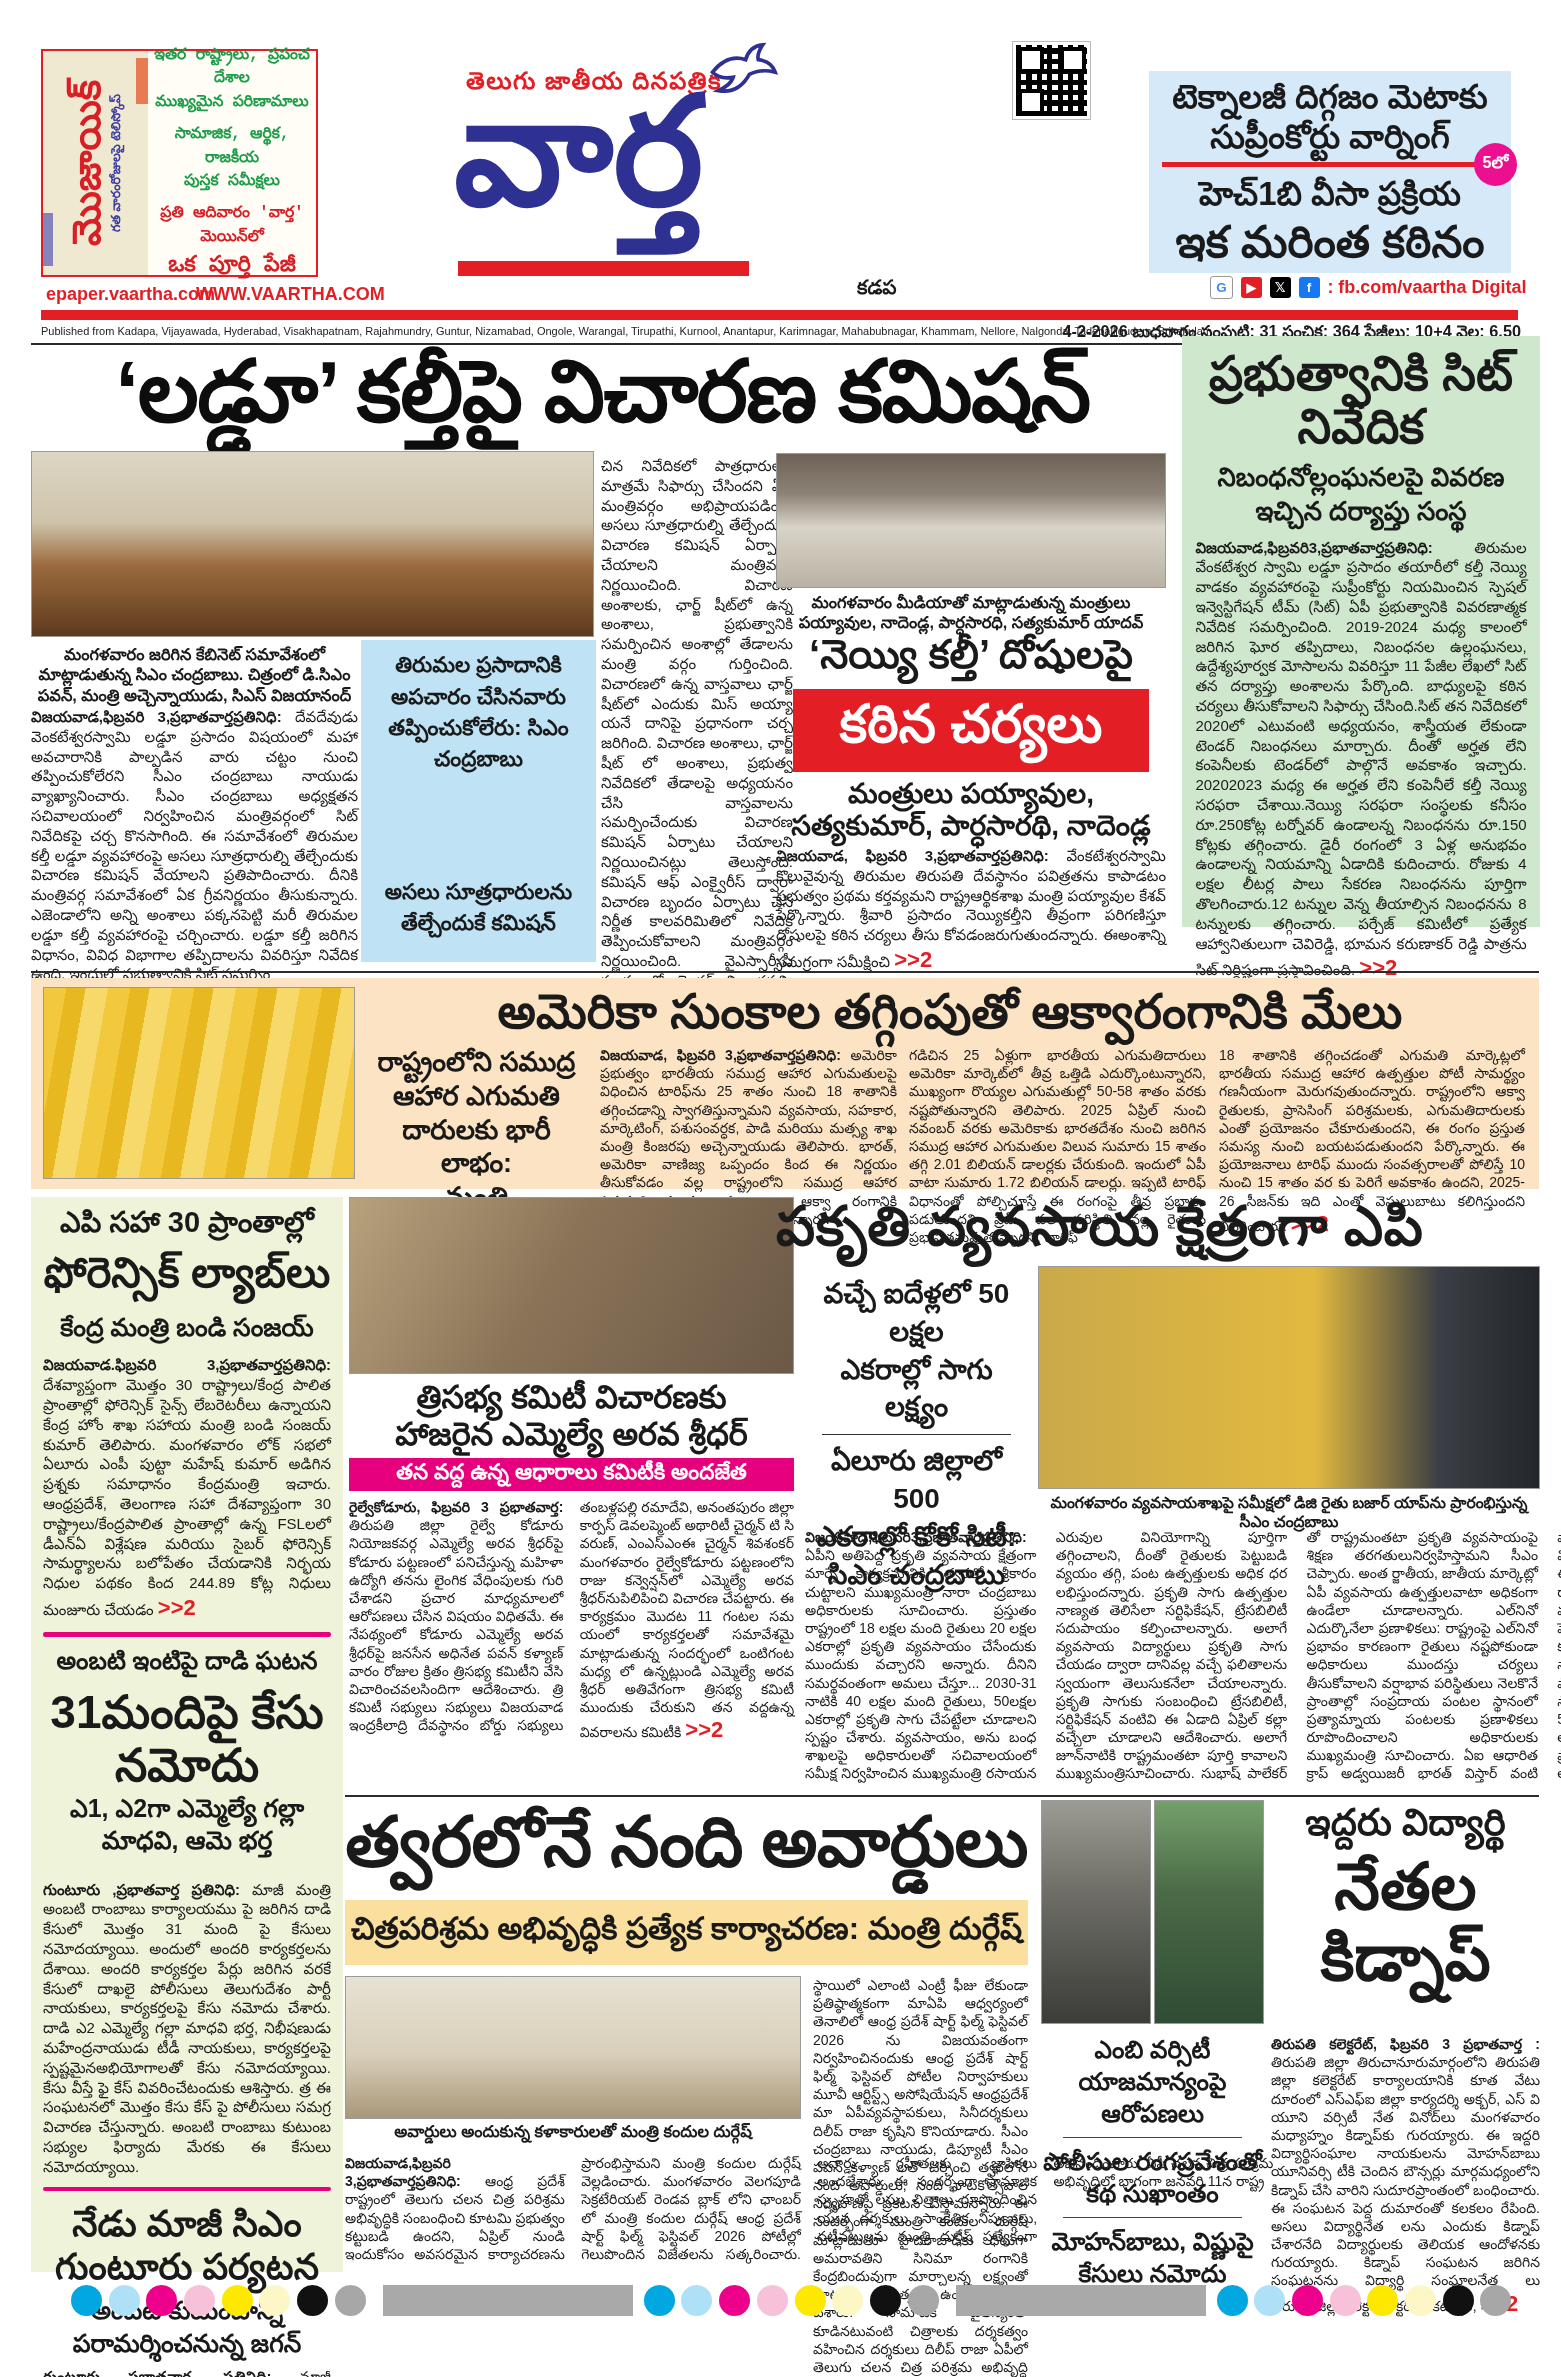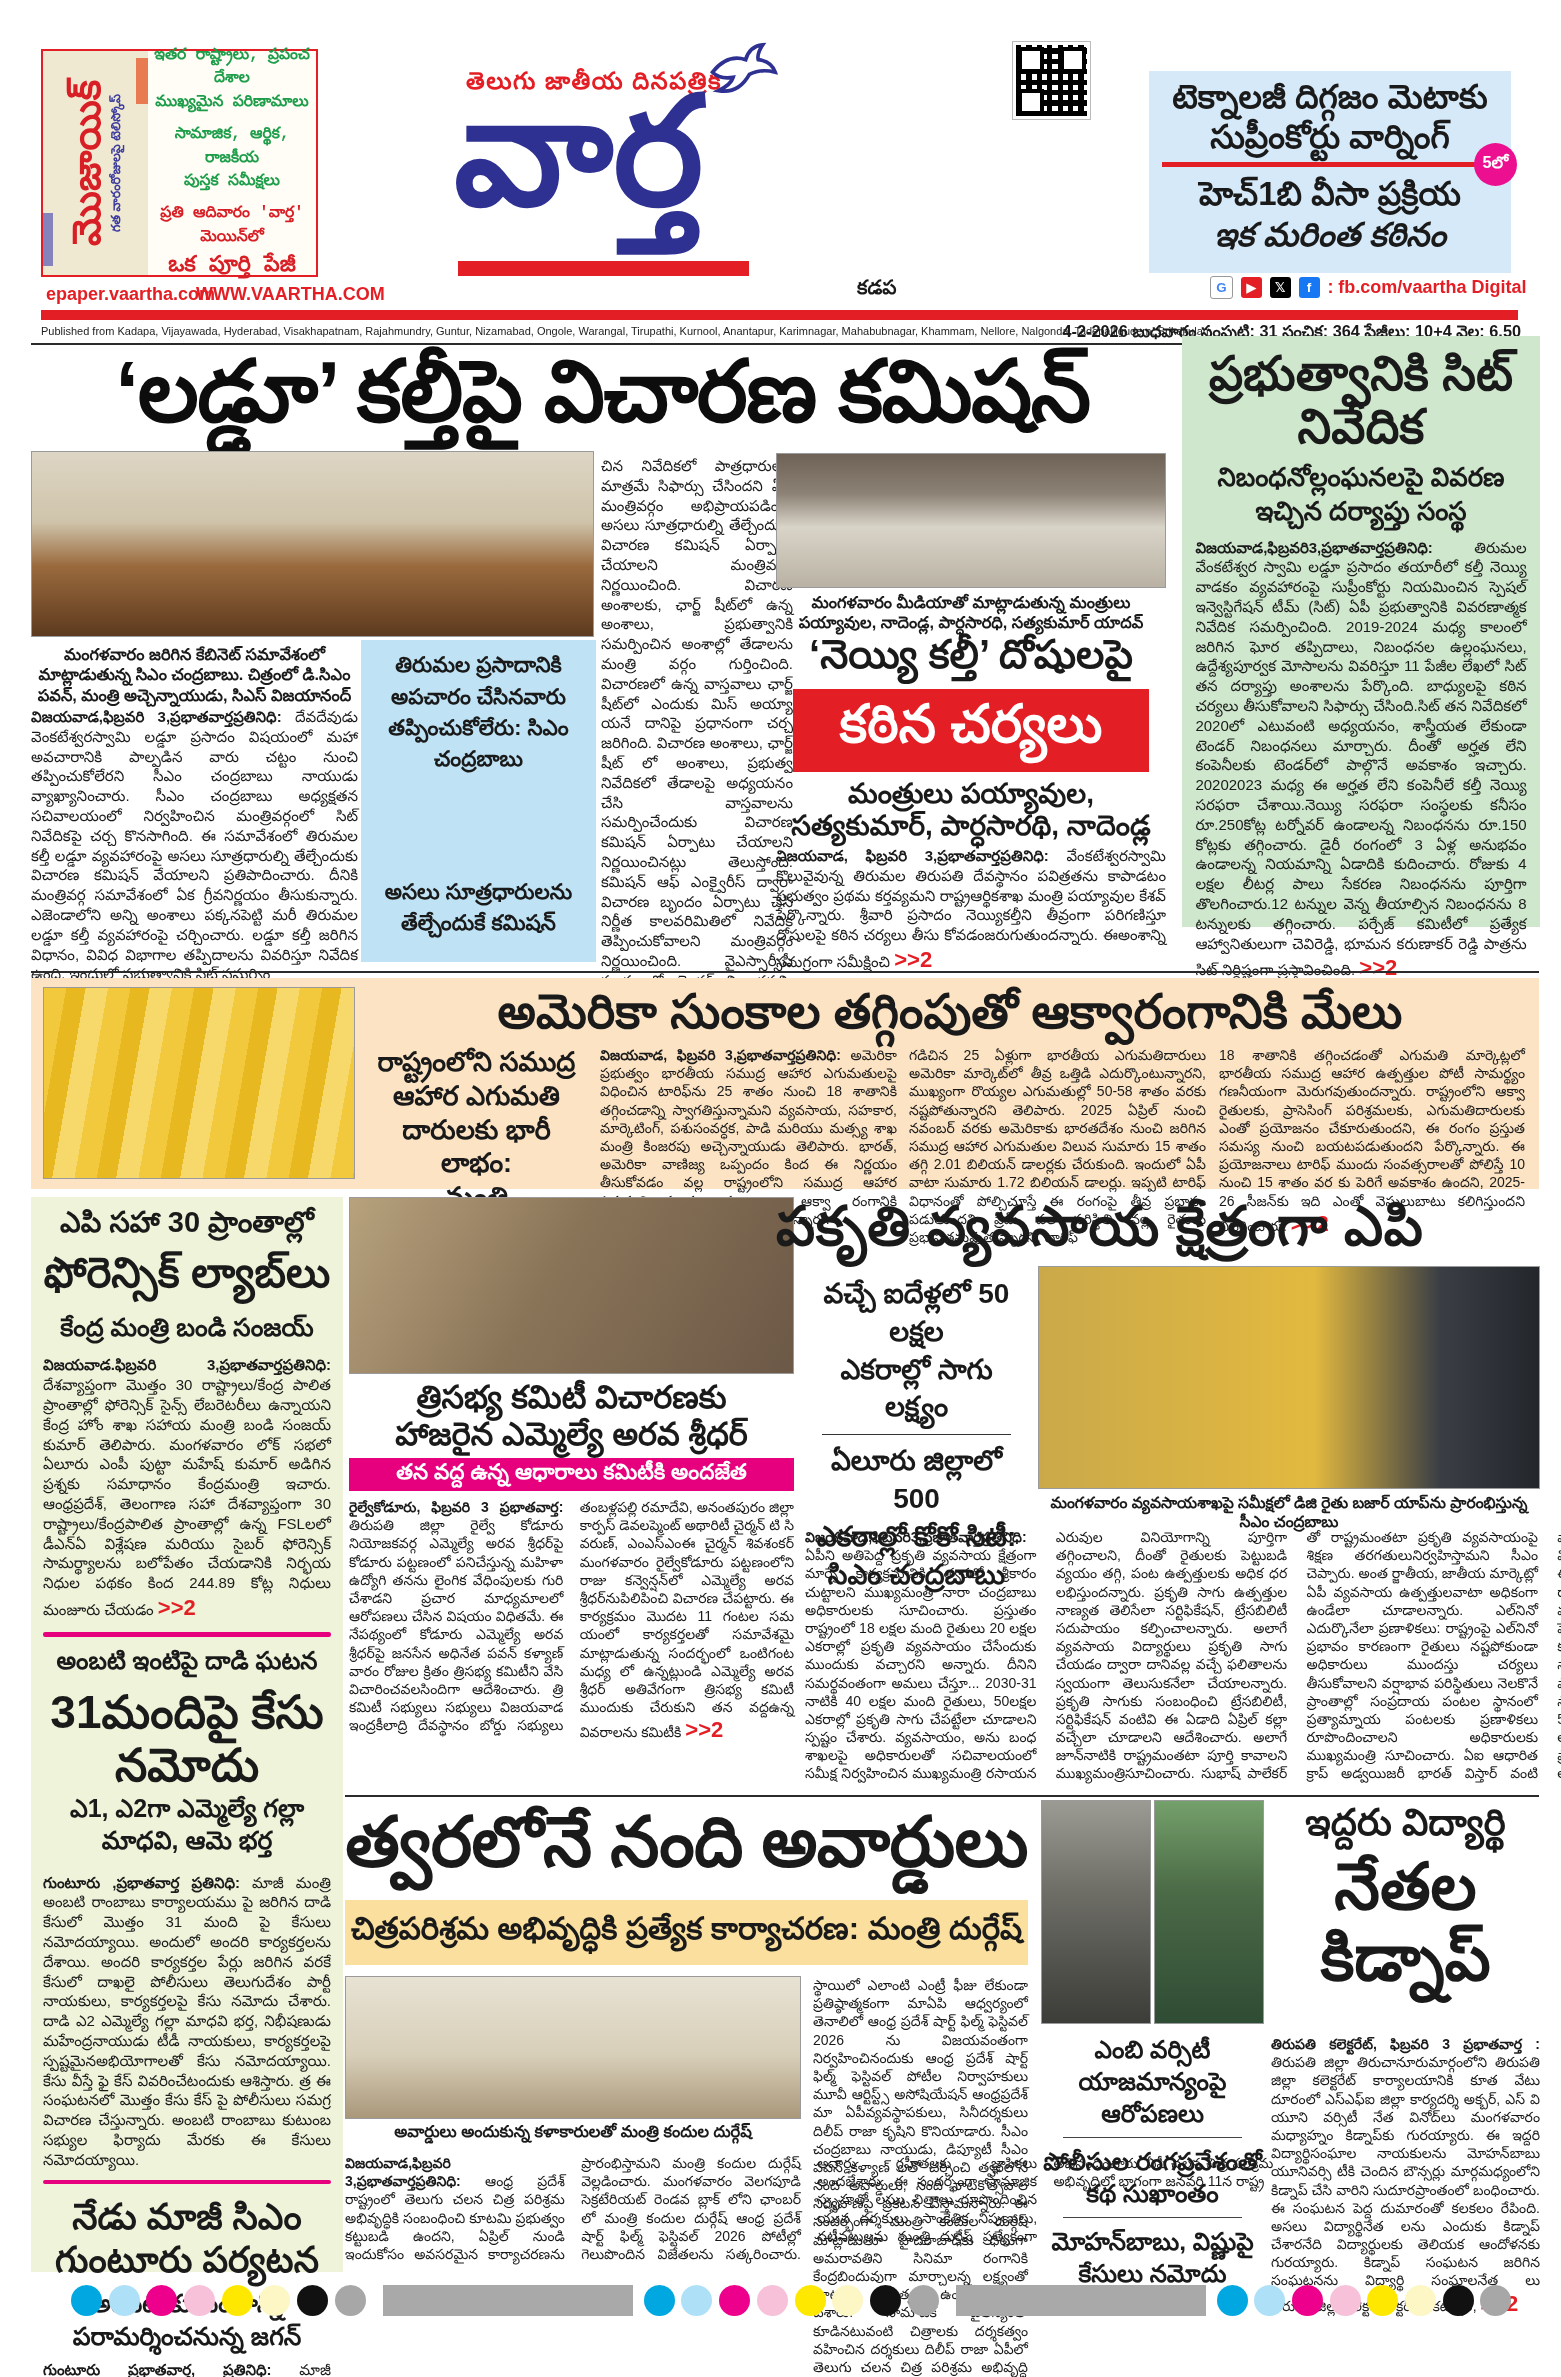--- a/index.html
+++ b/index.html
@@ -73,21 +73,21 @@
   </div>
 
   <div class="abs" style="left:1149px;top:71px;width:362px;height:190px;background:#d6e9f8;padding:6px 0;">
     <div class="b ctr" style="font-size:33px;line-height:1.2;">టెక్నాలజీ దిగ్గజం మెటాకు</div>
     <div class="b ctr" style="font-size:33px;line-height:1.2;">సుప్రీంకోర్టు వార్నింగ్</div>
     <div style="position:relative;height:7.4px;margin:4.5px 13.4px;">
       <div style="position:absolute;left:0;right:7.4px;top:1.5px;height:4.5px;background:#e31e24;"></div>
       <div style="position:absolute;right:-19.3px;top:-18px;width:43px;height:43px;border-radius:50%;background:#ec0f8f;color:#fff;display:flex;align-items:center;justify-content:center;font-weight:bold;font-size:16.3px;">5లో</div>
     </div>
     <div class="b ctr" style="font-size:33px;line-height:1.25;">హెచ్1బి వీసా ప్రక్రియ</div>
-    <div class="b ctr" style="font-size:33px;line-height:1.25;font-style:italic;">ఇక మరింత కఠినం</div>
+    <div class="b ctr" style="font-size:44px;line-height:1.25;">ఇక మరింత కఠినం</div>
   </div>
 
   <div class="abs b" style="left:857px;top:276px;font-size:20px;">కడప</div>
   <div class="abs" style="left:1210px;top:276px;">
     <span class="icon" style="background:#fff;border:0.7px solid #999;color:#4285f4;">G</span>
     <span class="icon" style="background:#e31e24;color:#fff;">▶</span>
     <span class="icon" style="background:#000;color:#fff;">𝕏</span>
     <span class="icon" style="background:#1877f2;color:#fff;">f</span>
     <span class="b red" style="font-size:18px;vertical-align:middle;">: fb.com/vaartha Digital</span>
   </div>
@@ -171,21 +171,21 @@
     <div class="b ctr" style="font-size:42px;margin-top:3px;">ఫోరెన్సిక్ ల్యాబ్‌లు</div>
     <div class="b ctr" style="font-size:25px;margin-top:6px;">కేంద్ర మంత్రి బండి సంజయ్</div>
     <div class="body-txt jst" style="margin-top:7.4px;">
       <span class="b">విజయవాడ.ఫిబ్రవరి 3,ప్రభాతవార్తప్రతినిధి:</span><span> దేశవ్యాప్తంగా మొత్తం 30 రాష్ట్రాలు/కేంద్ర పాలిత ప్రాంతాల్లో ఫోరెన్సిక్ సైన్స్ లేబరెటరీలు ఉన్నాయని కేంద్ర హోం శాఖ సహాయ మంత్రి బండి సంజయ్ కుమార్ తెలిపారు. మంగళవారం లోక్ సభలో ఏలూరు ఎంపీ పుట్టా మహేష్ కుమార్ అడిగిన ప్రశ్నకు సమాధానం కేంద్రమంత్రి ఇచారు. ఆంధ్రప్రదేశ్, తెలంగాణ సహా దేశవ్యాప్తంగా 30 రాష్ట్రాలు/కేంద్రపాలిత ప్రాంతాల్లో ఉన్న FSLలలో డీఎన్ఏ విశ్లేషణ మరియు సైబర్ ఫోరెన్సిక్ సామర్థ్యాలను బలోపేతం చేయడానికి నిర్భయ నిధుల పథకం కింద 244.89 కోట్ల నిధులు మంజూరు చేయడం</span>
       <span class="more">&gt;&gt;2</span>
     </div>
     <div class="pinkrule" style="margin:10.4px 0;"></div>
     <div class="b ctr" style="font-size:24.5px;">అంబటి ఇంటిపై దాడి ఘటన</div>
     <div class="b ctr" style="font-size:46px;line-height:1.15;margin-top:4.5px;">31మందిపై కేసు నమోదు</div>
     <div class="b ctr" style="font-size:25px;line-height:1.3;">ఎ1, ఎ2గా ఎమ్మెల్యే గల్లా మాధవి, ఆమె భర్త</div>
-    <div class="body-txt jst" style="margin-top:16px;">
+    <div class="body-txt jst" style="margin-top:23px;">
       <span class="b">గుంటూరు ,ప్రభాతవార్త ప్రతినిధి:</span><span> మాజీ మంత్రి అంబటి రాంబాబు కార్యాలయము పై జరిగిన దాడి కేసులో మొత్తం 31 మంది పై కేసులు నమోదయ్యాయి. అందులో అందరి కార్యకర్తలను దేశాయి. అందరి కార్యకర్తల పేర్లు జరిగిన వరకే కేసులో దాఖలై పోలీసులు తెలుగుదేశం పార్టీ నాయకులు, కార్యకర్తలపై కేసు నమోదు చేశారు. దాడి ఎ2 ఎమ్మెల్యే గల్లా మాధవి భర్త, నిభీషణుడు మహేంద్రనాయుడు టీడీ నాయకులు, కార్యకర్తలపై స్పష్టమైనఅభియోగాలతో కేసు నమోదయ్యాయి. కేసు వీస్తే ఫై కేస్ వివరించేటందుకు ఆశిస్తారు. త్ర ఈ సంఘటనలో మొత్తం కేసు కేస్ పై పోలీసులు సమగ్ర విచారణ చేస్తున్నారు. అంబటి రాంబాబు కుటుంబ సభ్యుల ఫిర్యాదు మేరకు ఈ కేసులు నమోదయ్యాయి.</span>
     </div>
     <div class="pinkrule" style="margin:10.4px 0;"></div>
     <div class="b ctr" style="font-size:36px;line-height:1.2;">నేడు మాజీ సిఎం గుంటూరు పర్యటన</div>
     <div class="b ctr" style="font-size:25px;line-height:1.3;margin-top:6px;">అంబటి కుటుంబాన్ని పరామర్శించనున్న జగన్</div>
     <div class="body-txt jst" style="margin-top:7.4px;">
       <span class="b">గుంటూరు ప్రభాతవార్త, ప్రతినిధి:</span><span> మాజీ ముఖ్యమంత్రి వైకాపా అధినేత జగన్మోహన్ రెడ్డి నేడు గుంటూరు జిల్లాలో పర్యటించనున్నారు. రెండు రోజుల</span>
       
     </div>
   </div>

